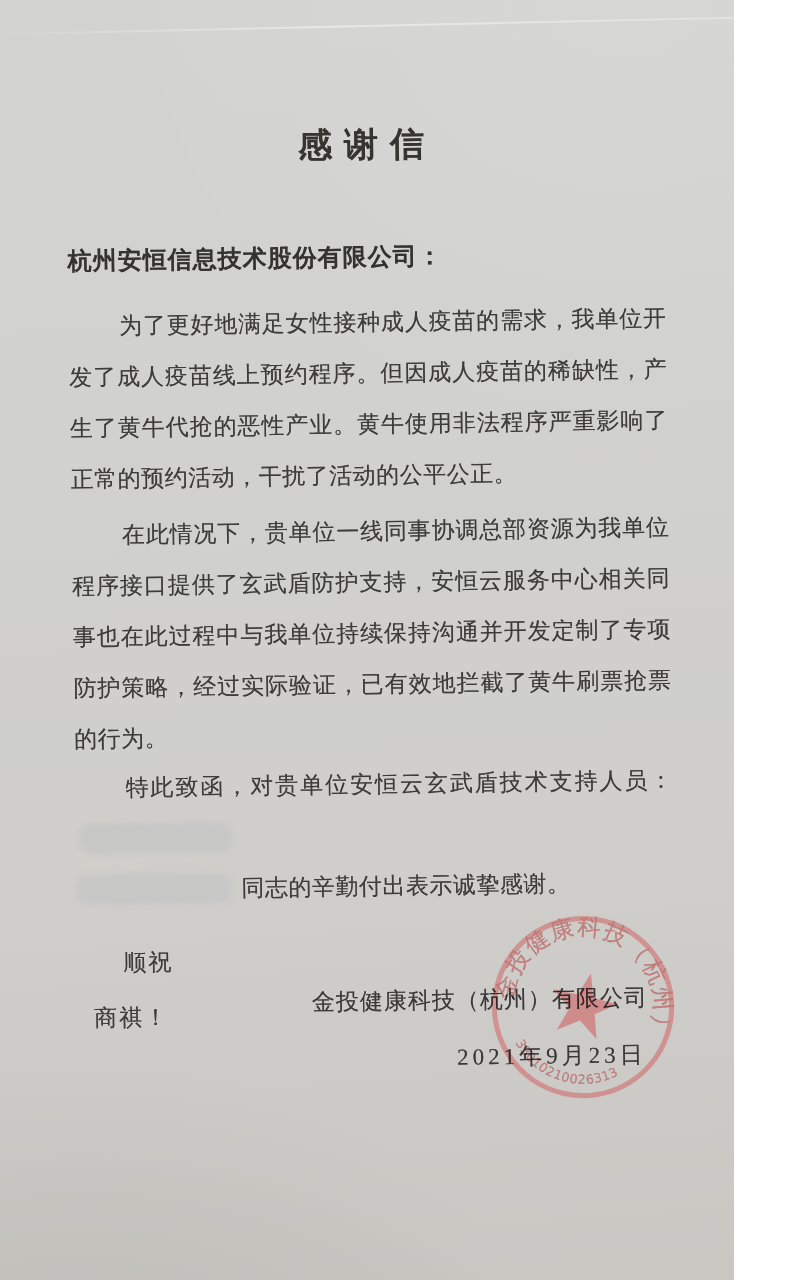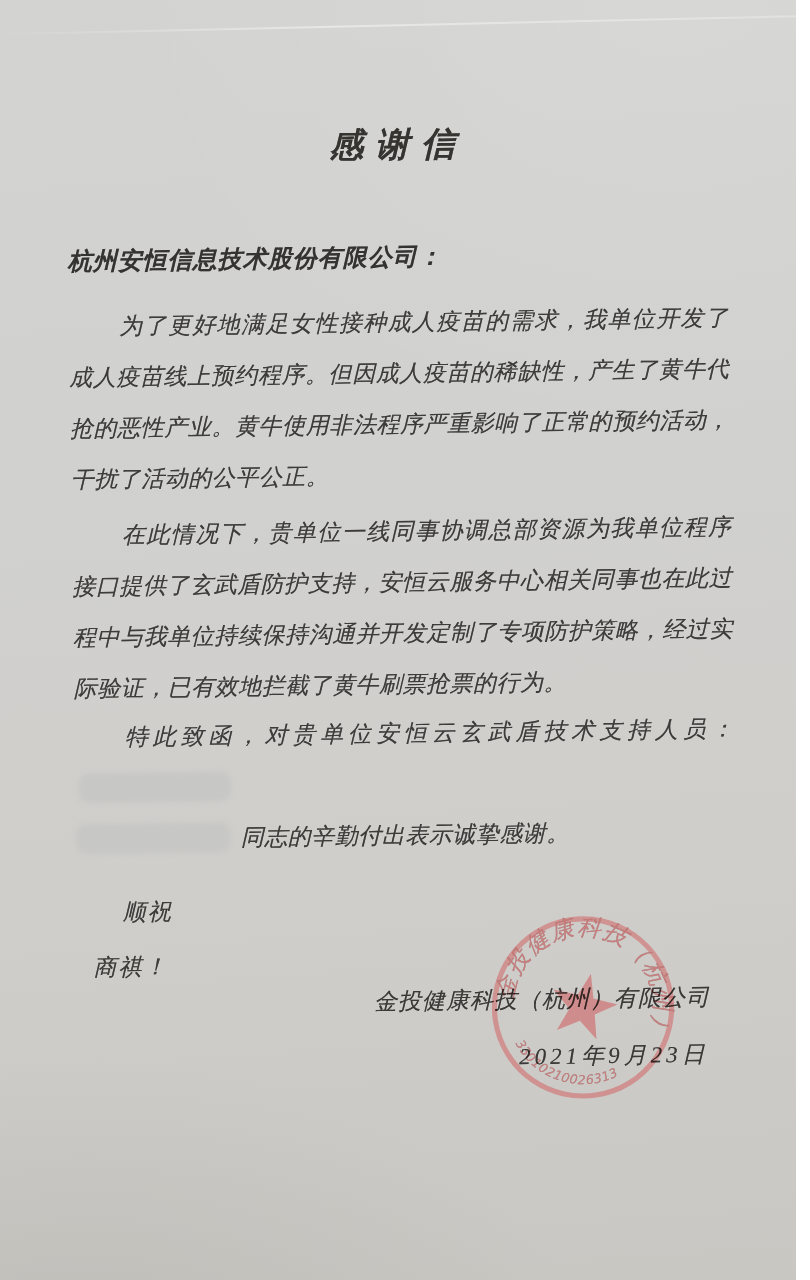--- a/index.html
+++ b/index.html
@@ -1,25 +1,24 @@
 <!DOCTYPE html>
 <html><head>
 <meta charset="utf-8">
 <style>
   * { margin:0; padding:0; box-sizing:border-box; }
   html,body { width:810px; }
   body { font-family:"Liberation Serif","DejaVu Serif",serif; }
 
   .page {
-    position:relative; width:796px; height:1280px; overflow:hidden;
+    position:relative; width:734px; height:1280px; overflow:hidden;
     background:
       radial-gradient(120% 60% at 85% 0%, rgba(255,255,255,0.10), rgba(255,255,255,0) 60%),
       radial-gradient(120% 50% at 10% 110%, rgba(120,115,105,0.14), rgba(120,115,105,0) 55%),
       linear-gradient(176deg, #d3d3d1 0%, #d1d1cf 35%, #cfcecb 68%, #c9c7c2 100%);
-    font-style: italic;
   }
   .crease {
     position:absolute; left:-10px; top:24px; width:840px; height:2px;
     background:linear-gradient(90deg, rgba(255,255,255,0.0), rgba(255,255,255,0.45) 40%, rgba(255,255,255,0.25));
     transform:rotate(-1.3deg);
   }
 
   .sheet {
     position:absolute; inset:0;
     transform:rotate(-0.8deg);

